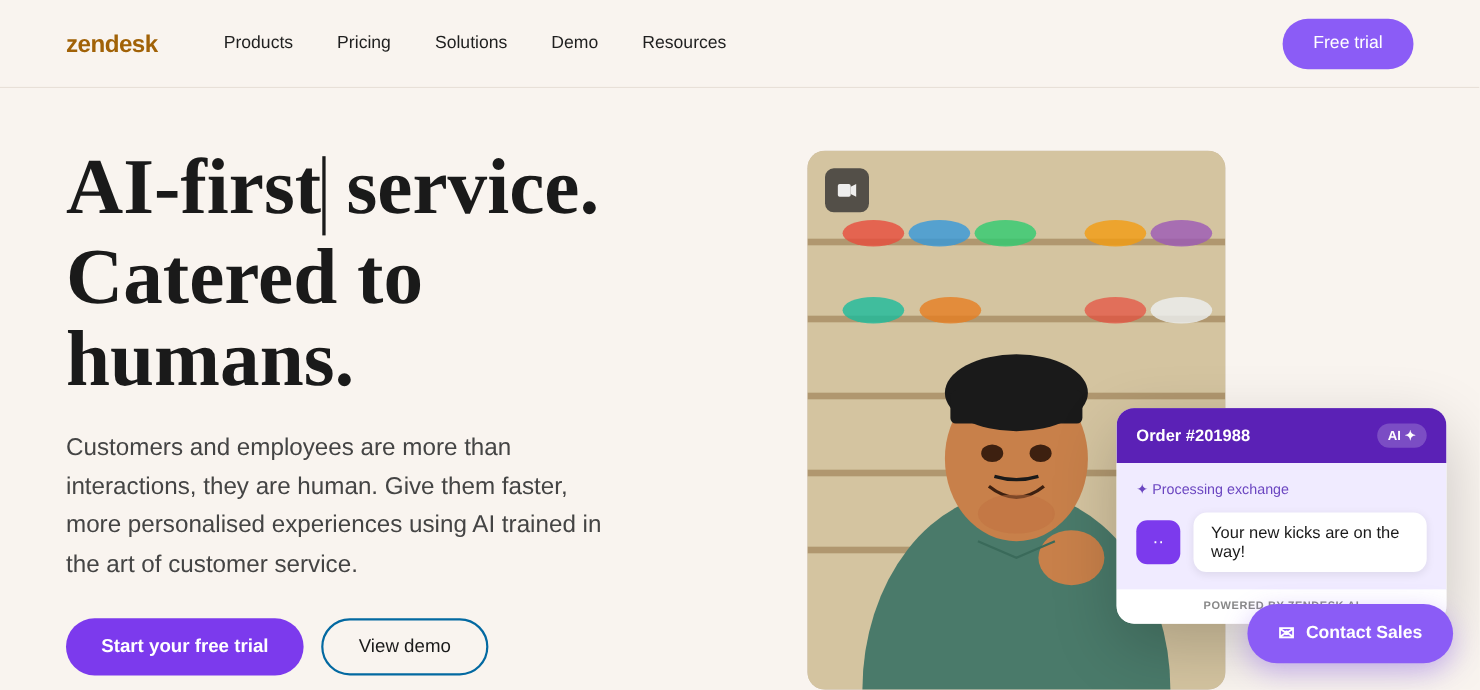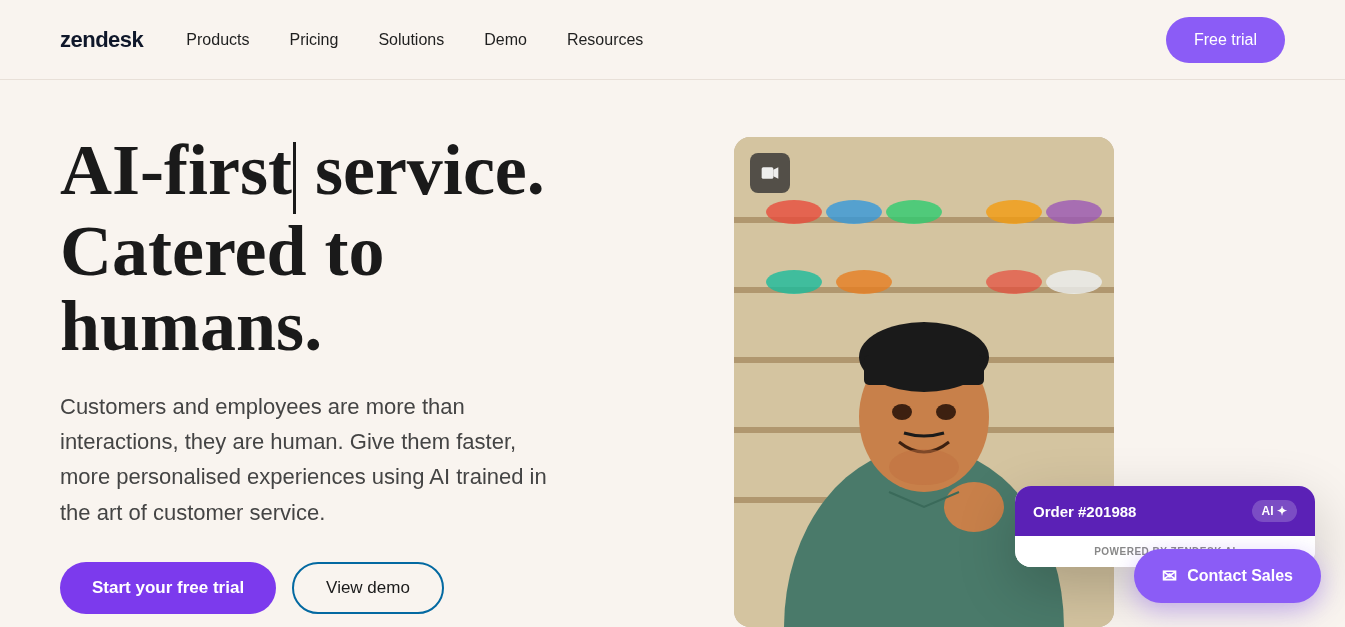--- a/index.html
+++ b/index.html
@@ -16,23 +16,23 @@
       display: flex;
       align-items: center;
       padding: 0 60px;
       height: 80px;
       background: #f9f4ef;
       border-bottom: 1px solid #e8e0d8;
     }
     .logo {
       font-size: 22px;
       font-weight: 700;
-      color: #0f172a;
+      color: #a16207;
       letter-spacing: -0.5px;
-      margin-right: 43px;
+      margin-right: 60px;
     }
     .nav-links {
       display: flex;
       gap: 40px;
       flex: 1;
       list-style: none;
     }
     .nav-links a {
       text-decoration: none;
       color: #1f1f1f;
@@ -348,20 +348,27 @@
           <polygon points="16,8 22,5 22,19 16,16" fill="white" opacity="0.9"></polygon>
         </svg>
       </div>
     </div>
 
     <div class="order-card">
       <div class="order-card-header">
         <span class="order-number">Order #201988</span>
         <span class="ai-badge">AI ✦</span>
       </div>
+      <div class="order-card-body">
+        <div class="processing-text">✦ Processing exchange</div>
+        <div class="message-row">
+          <div class="message-avatar">··</div>
+          <div class="message-bubble">Your new kicks are on the way!</div>
+        </div>
+      </div>
       <div class="powered-by">POWERED BY ZENDESK AI</div>
     </div>
   </div>
 </section>
 
 <button class="contact-sales-btn">
   <span class="mail-icon">✉</span>
   <span>Contact Sales</span>
 </button>
 

